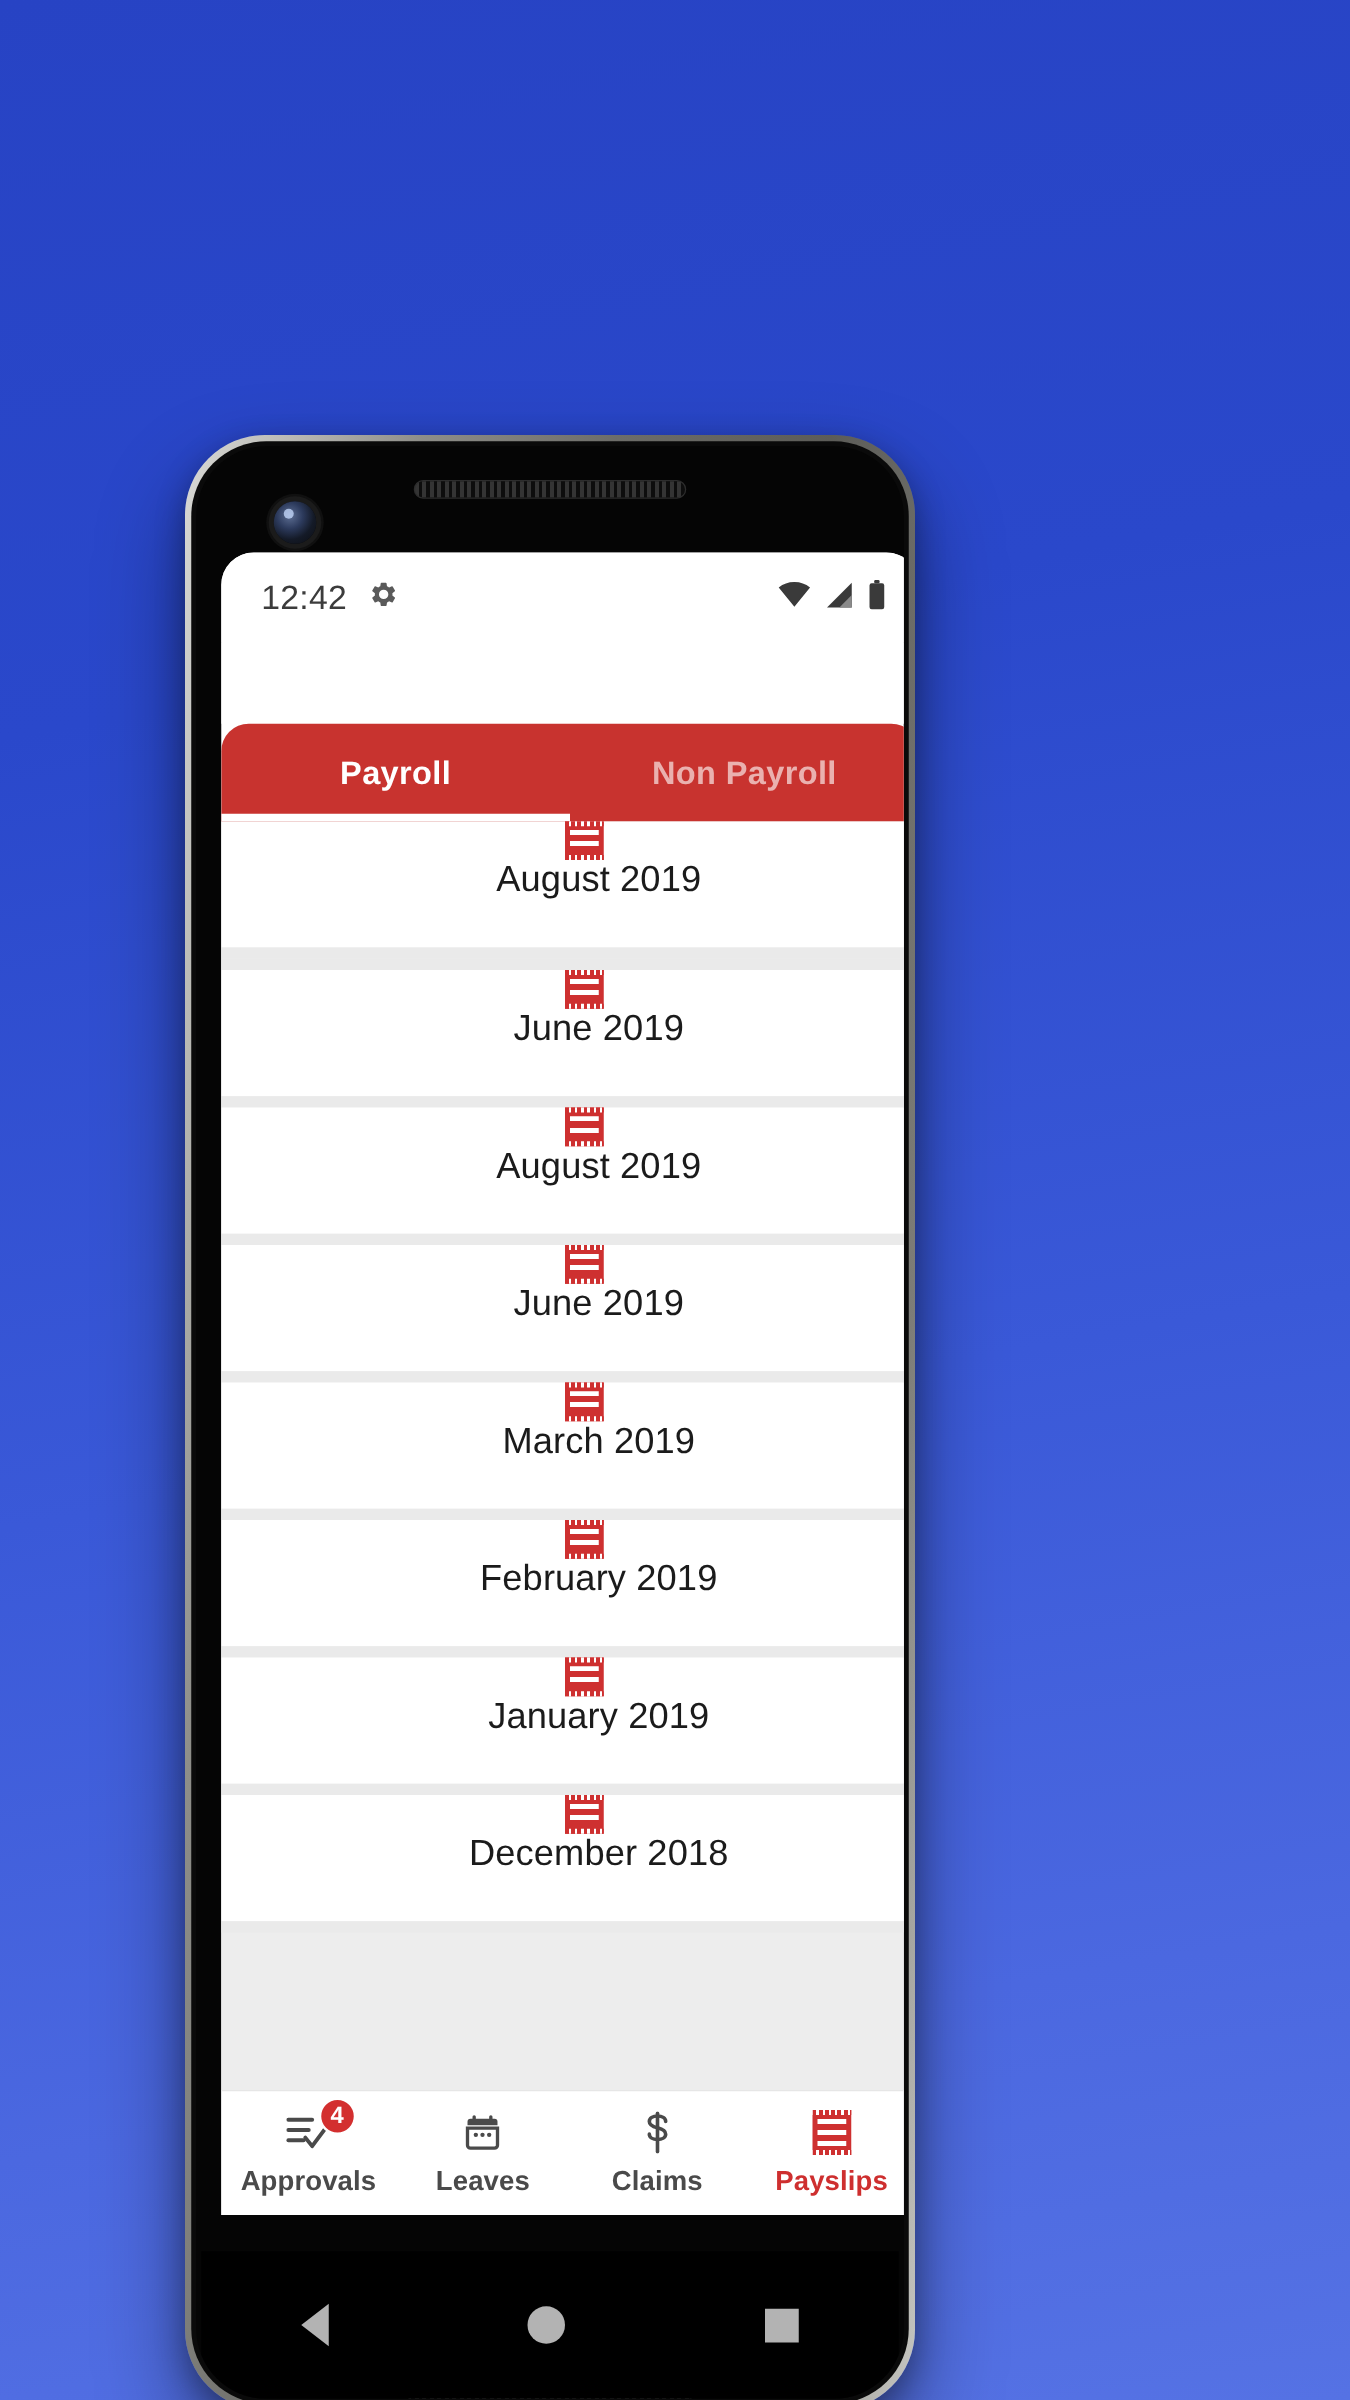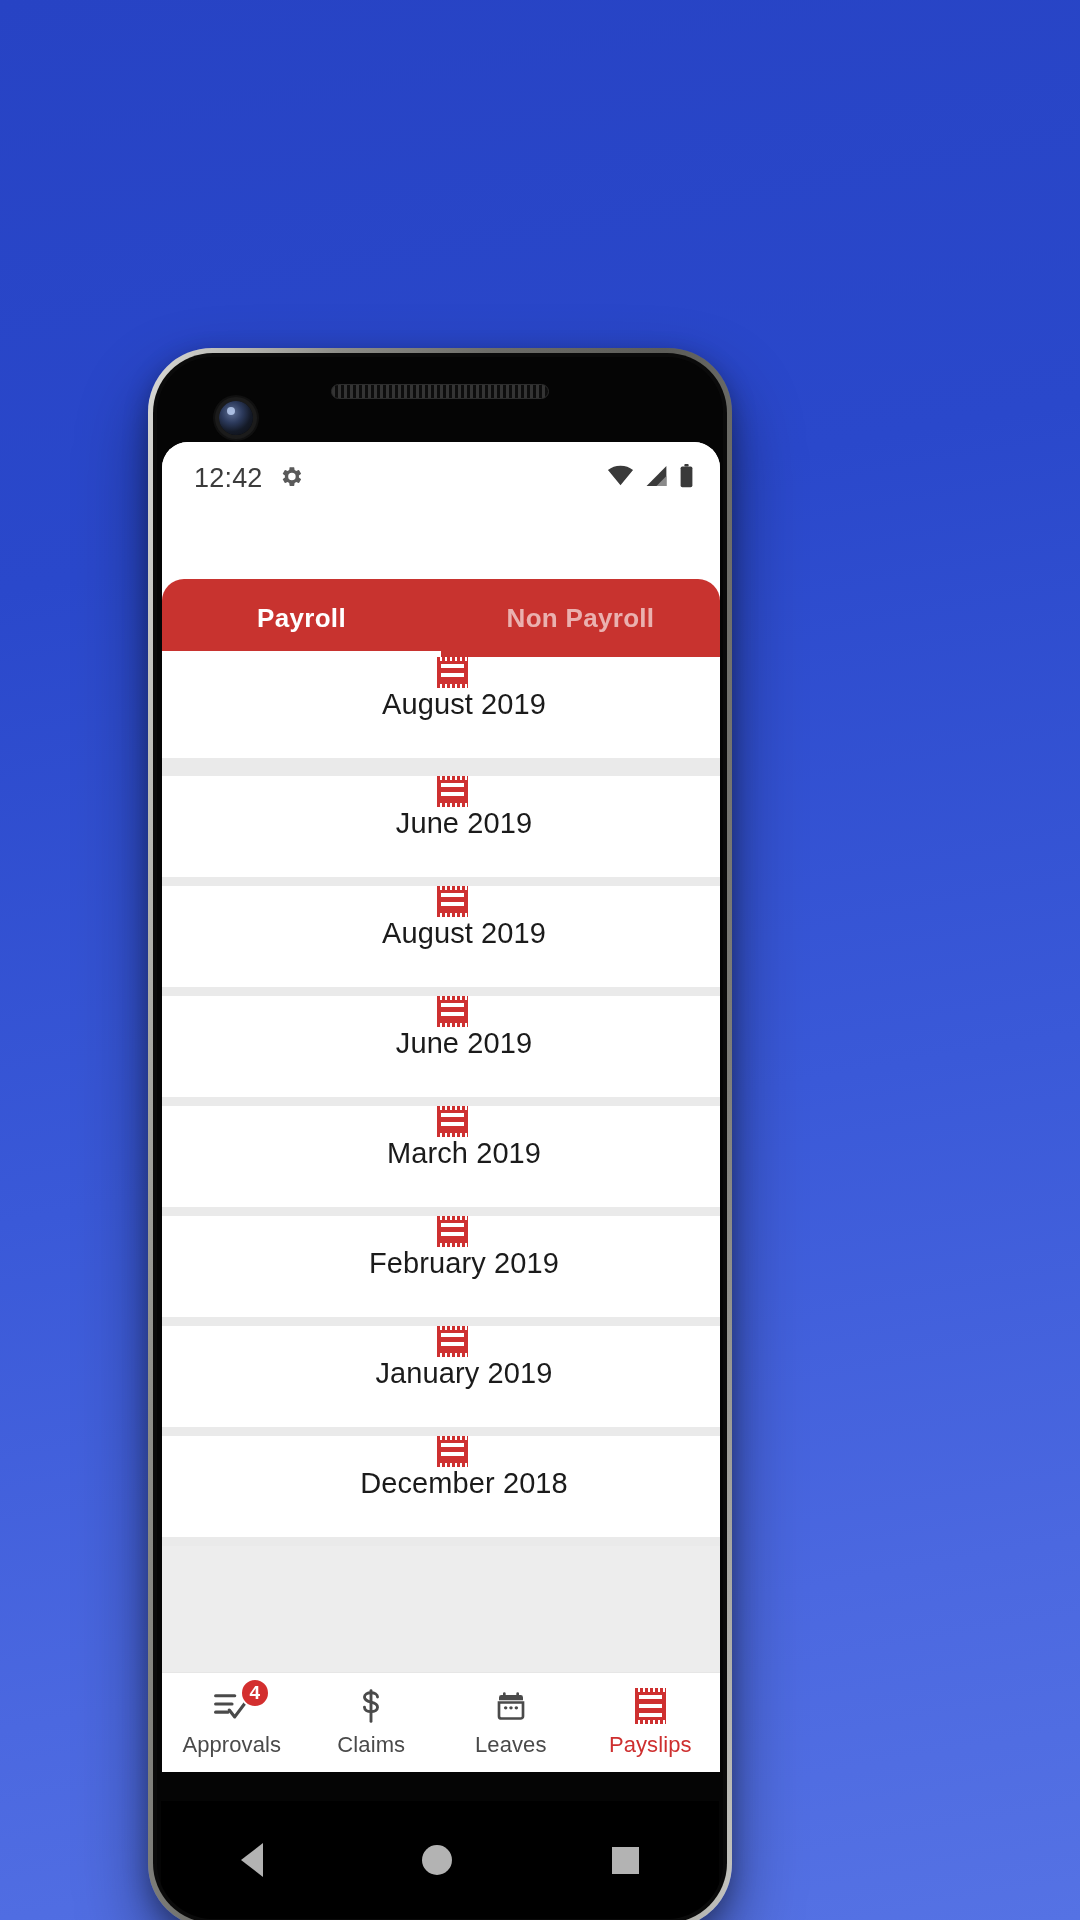--- a/index.html
+++ b/index.html
@@ -54,21 +54,21 @@
   }
   #chin-grille{
     position:absolute; bottom:-2px; left:50%; transform:translateX(-50%);
     width:230px; height:13px; border-radius:7px;
     background:repeating-linear-gradient(90deg,#3a3a3a 0 3px,#111 3px 6px);
     border:1.5px solid #2b2b2b;
   }
 
   
   #screen{
-    position:absolute; top:85px; left:5px;
+    position:absolute; top:85px; left:20px;
     width:calc(100% - 8px); height:1330px;
     background:#fff;
     border-radius:26px 26px 0 0;
     overflow:hidden;
     display:flex; flex-direction:column;
   }
 
   
   #statusbar{
     height:72px; flex:0 0 72px;
@@ -138,21 +138,21 @@
     flex:0 0 100px;
     background:#fff;
     border-top:1px solid #e6e6e6;
     display:flex;
   }
   .nav-item{
     flex:1; display:flex; flex-direction:column;
     align-items:center; justify-content:center; gap:7px;
     cursor:pointer; position:relative;
   }
-  .nav-label{ font-size:22px; font-weight:normal; color:#4a4a4a; letter-spacing:.1px; }
+  .nav-label{ font-size:22px; font-weight:bold; color:#4a4a4a; letter-spacing:.1px; }
   .nav-item.active .nav-label{ color:#ce2f2f; }
   .nav-icon{ height:38px; display:flex; align-items:center; justify-content:center; position:relative; }
   .badge{
     position:absolute; top:-9px; right:-20px;
     min-width:30px; height:30px; padding:0 7px;
     border-radius:15px; background:#d32f2f; color:#fff;
     font-size:19px; font-weight:bold;
     display:flex; align-items:center; justify-content:center;
     border:2px solid #fff;
   }
@@ -312,41 +312,41 @@
                 <line x1="1" y1="15.5" x2="10" y2="15.5"></line>
                 <polyline points="11,14 15,19 24,7" stroke-linejoin="round"></polyline>
               </svg>
               <span class="badge">4</span>
             </span>
             <span class="nav-label">Approvals</span>
           </div>
 
           <div class="nav-item">
             <span class="nav-icon">
-              <svg width="28" height="34" viewBox="0 0 18 26" fill="none" stroke="#4a4a4a" stroke-width="2.2" stroke-linecap="round">
-                <line x1="9" y1="1.2" x2="9" y2="24.8"></line>
-                <path d="M14 6.2c0-2-2.2-3.3-5-3.3S4 4.2 4 6.2s2.2 3.2 5 3.9 5 1.9 5 3.9-2.2 3.3-5 3.3-5-1.3-5-3.3"></path>
-              </svg>
-            </span>
-            <span class="nav-label">Claims</span>
-          </div>
-
-          <div class="nav-item">
-            <span class="nav-icon">
               <svg width="32" height="32" viewBox="0 0 24 24" fill="#4a4a4a">
                 <path d="M7 1.6a1 1 0 0 1 1 1v1.2h8V2.6a1 1 0 1 1 2 0v1.2h1.2A1.8 1.8 0 0 1 21 5.6v2.1H3V5.6a1.8 1.8 0 0 1 1.8-1.8H6V2.6a1 1 0 0 1 1-1z"></path>
                 <path d="M3 9.4h18v10.2A1.8 1.8 0 0 1 19.2 21.4H4.8A1.8 1.8 0 0 1 3 19.6V9.4z" fill="none" stroke="#4a4a4a" stroke-width="2"></path>
                 <circle cx="8" cy="13.4" r="1.3"></circle>
                   <circle cx="12" cy="13.4" r="1.3"></circle>
                   <circle cx="16" cy="13.4" r="1.3"></circle>
               </svg>
             </span>
             <span class="nav-label">Leaves</span>
           </div>
 
+          <div class="nav-item">
+            <span class="nav-icon">
+              <svg width="28" height="34" viewBox="0 0 18 26" fill="none" stroke="#4a4a4a" stroke-width="2.2" stroke-linecap="round">
+                <line x1="9" y1="1.2" x2="9" y2="24.8"></line>
+                <path d="M14 6.2c0-2-2.2-3.3-5-3.3S4 4.2 4 6.2s2.2 3.2 5 3.9 5 1.9 5 3.9-2.2 3.3-5 3.3-5-1.3-5-3.3"></path>
+              </svg>
+            </span>
+            <span class="nav-label">Claims</span>
+          </div>
+
           <div class="nav-item active">
             <span class="nav-icon">
               <span class="receipt" style="width:31px;height:36px;">
                   <span class="body"></span>
                   <span class="lines"></span>
                 </span>
             </span>
             <span class="nav-label">Payslips</span>
           </div>
 

